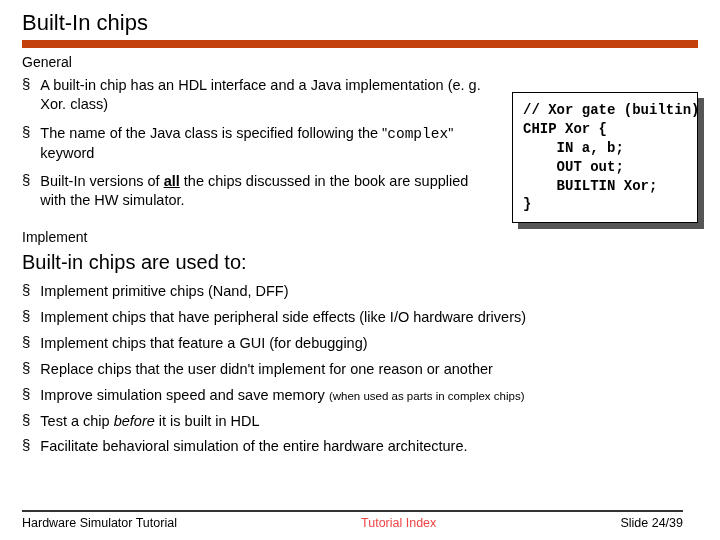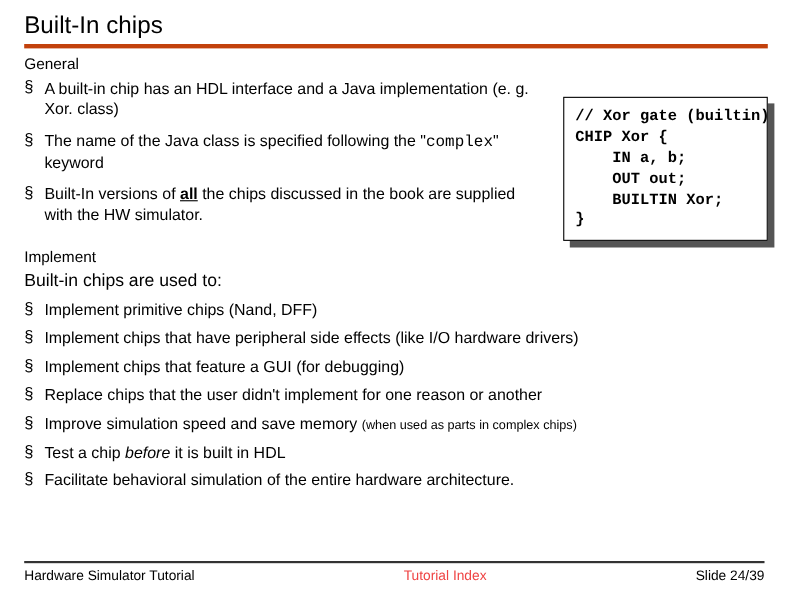--- a/index.html
+++ b/index.html
@@ -8,21 +8,21 @@
     height: 540px;
     background: #fff;
     font-family: Arial, Helvetica, sans-serif;
     color: #000;
     position: relative;
     padding: 10px 22px 0 22px;
   }
   .title {
     font-size: 22px;
     font-weight: normal;
-    border-bottom: 4px solid #c2410c;
+    border-bottom: 8px solid #c2410c;
     padding-bottom: 4px;
     margin-bottom: 6px;
   }
   .section-head {
     font-size: 14px;
     margin: 6px 0 6px 0;
   }
   .top-row {
     display: flex;
     gap: 18px;
@@ -64,30 +64,30 @@
     background: #fff;
     border: 1.5px solid #000;
     padding: 8px 10px;
     font-family: "Courier New", monospace;
     font-size: 14px;
     font-weight: bold;
     line-height: 1.35;
     white-space: pre;
   }
   .intro {
-    font-size: 16px;
+    font-size: 20px;
     margin: 4px 0 8px 0;
   }
   .underline { text-decoration: underline; font-weight: bold; }
   .mono { font-family: "Courier New", monospace; }
   .italic { font-style: italic; }
   .small { font-size: 11.5px; }
   .footer {
     position: absolute;
-    left: 22px; right: 25px; bottom: 10px;
+    left: 22px; right: 37px; bottom: 10px;
     border-top: 2px solid #333;
     padding-top: 4px;
     display: flex;
     justify-content: space-between;
     align-items: center;
     font-size: 12.5px;
   }
   .footer .center { color: #ef4444; cursor: pointer; }
 </style>
 </head>

